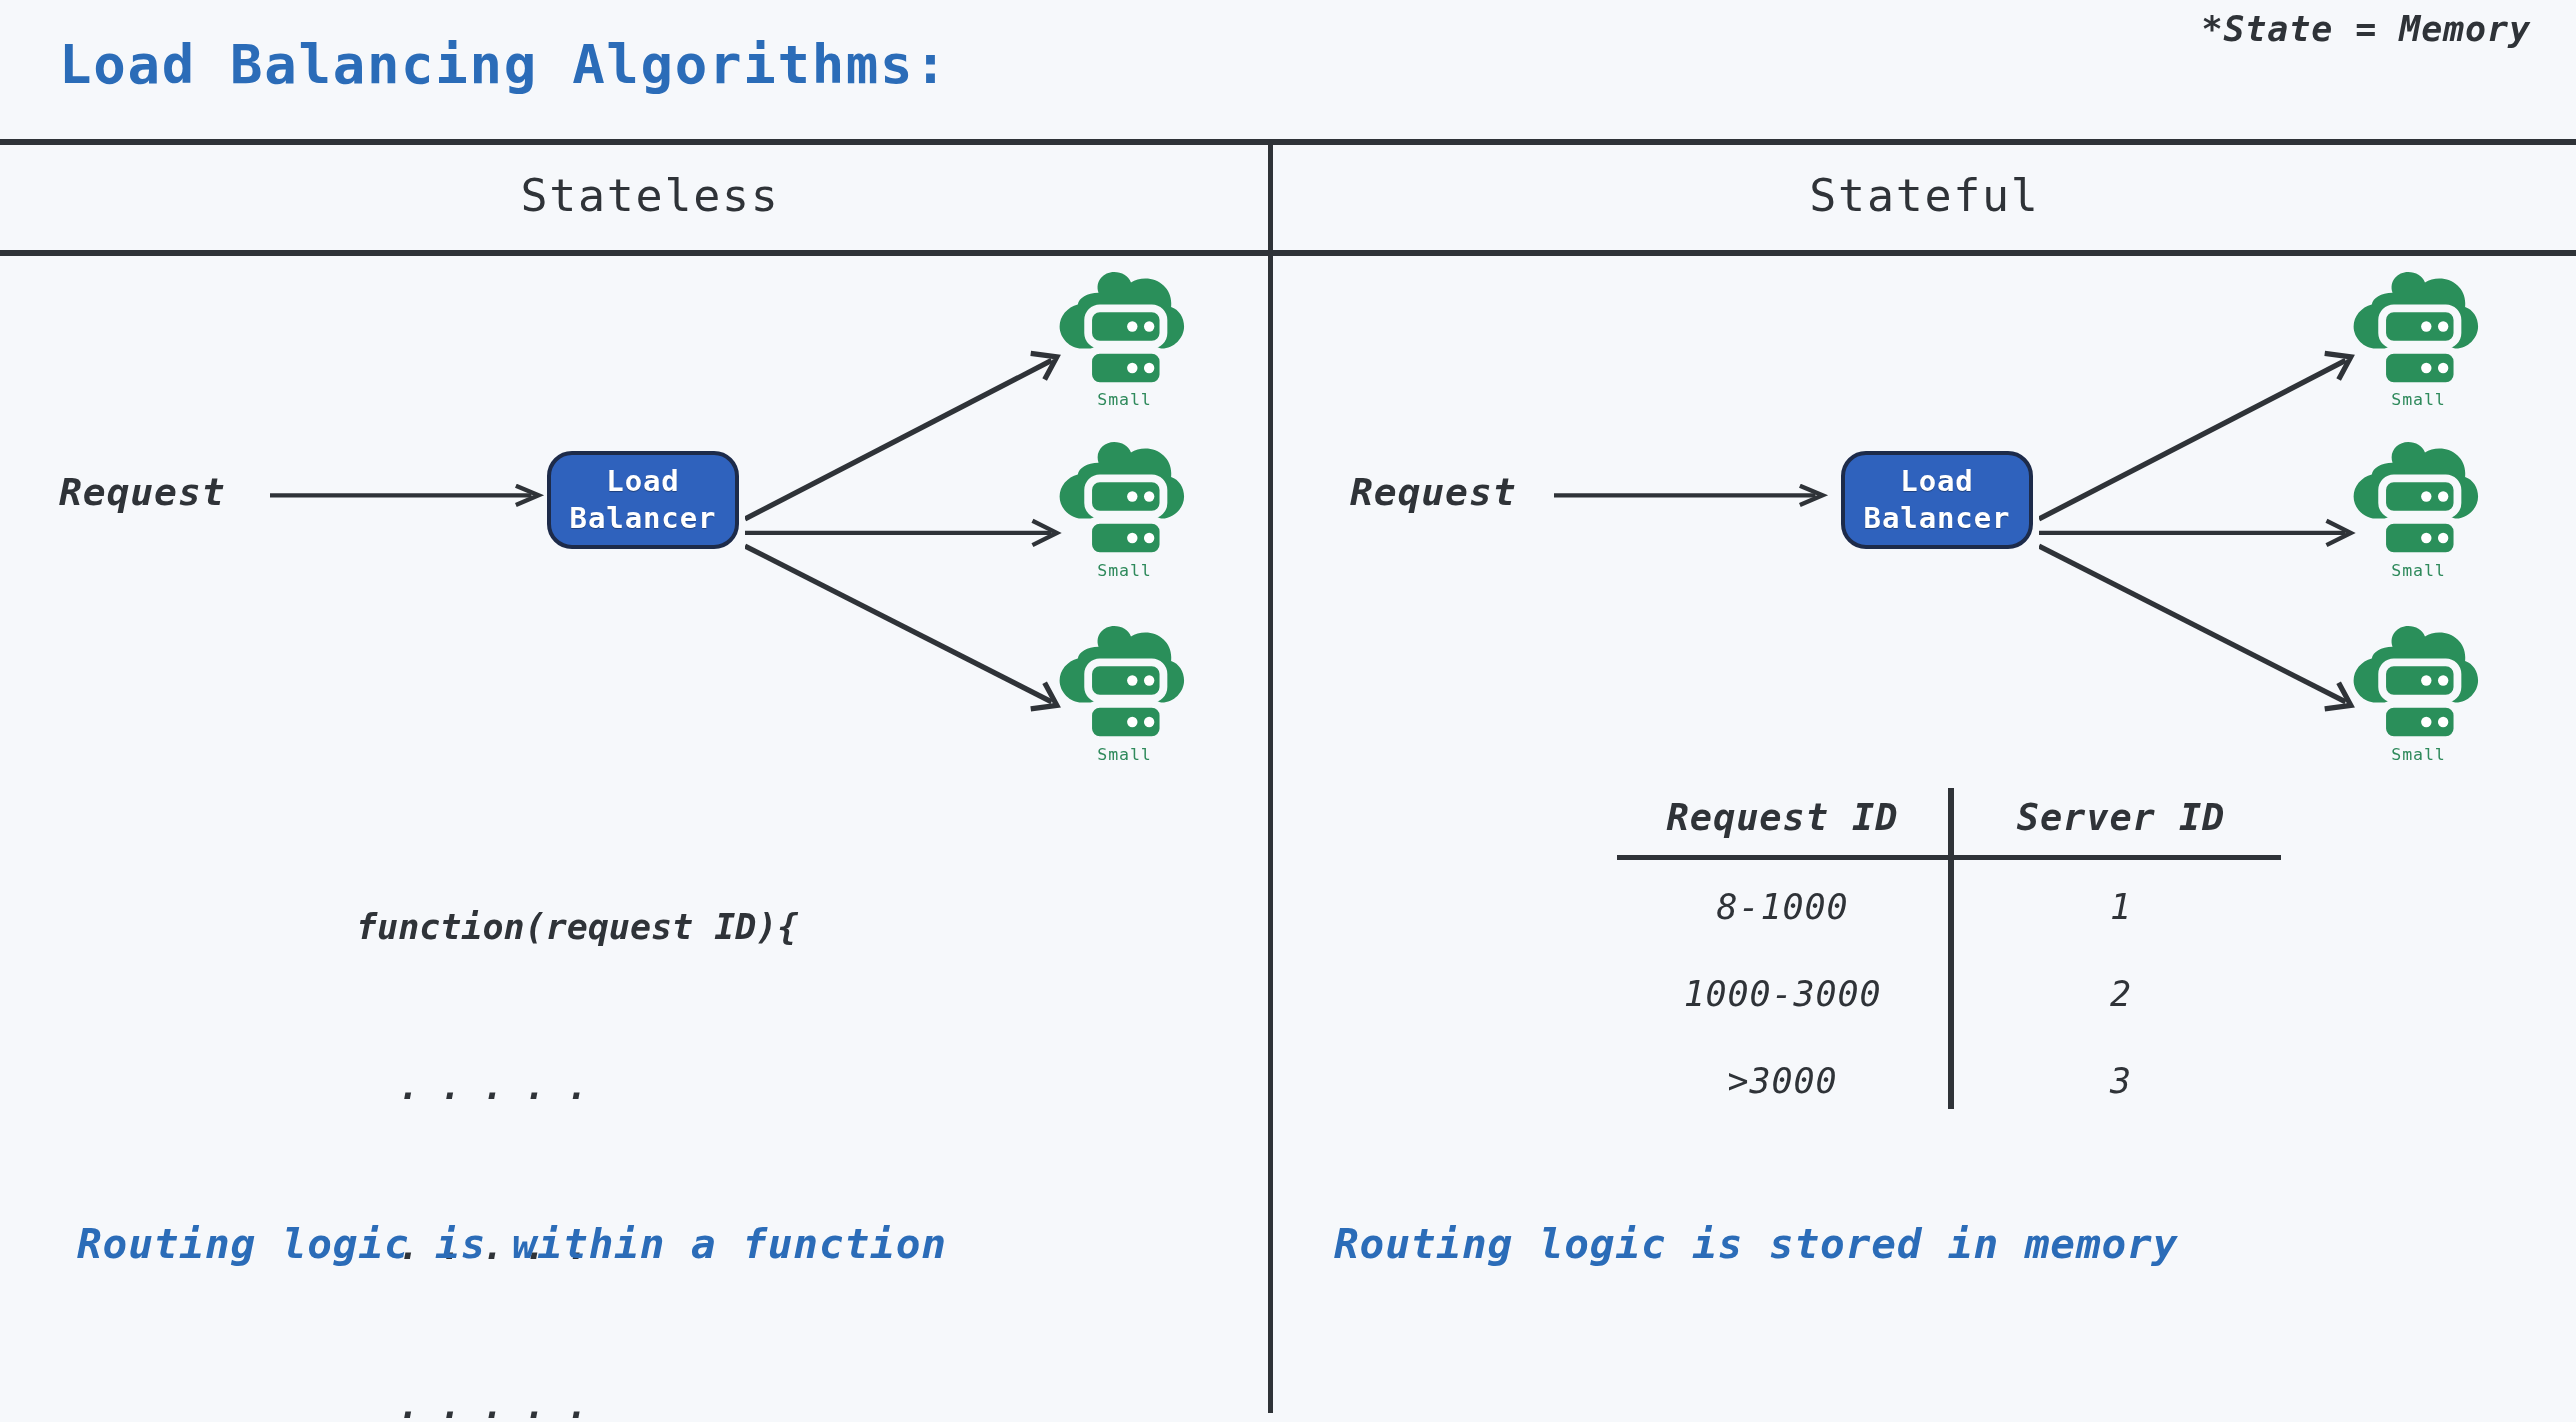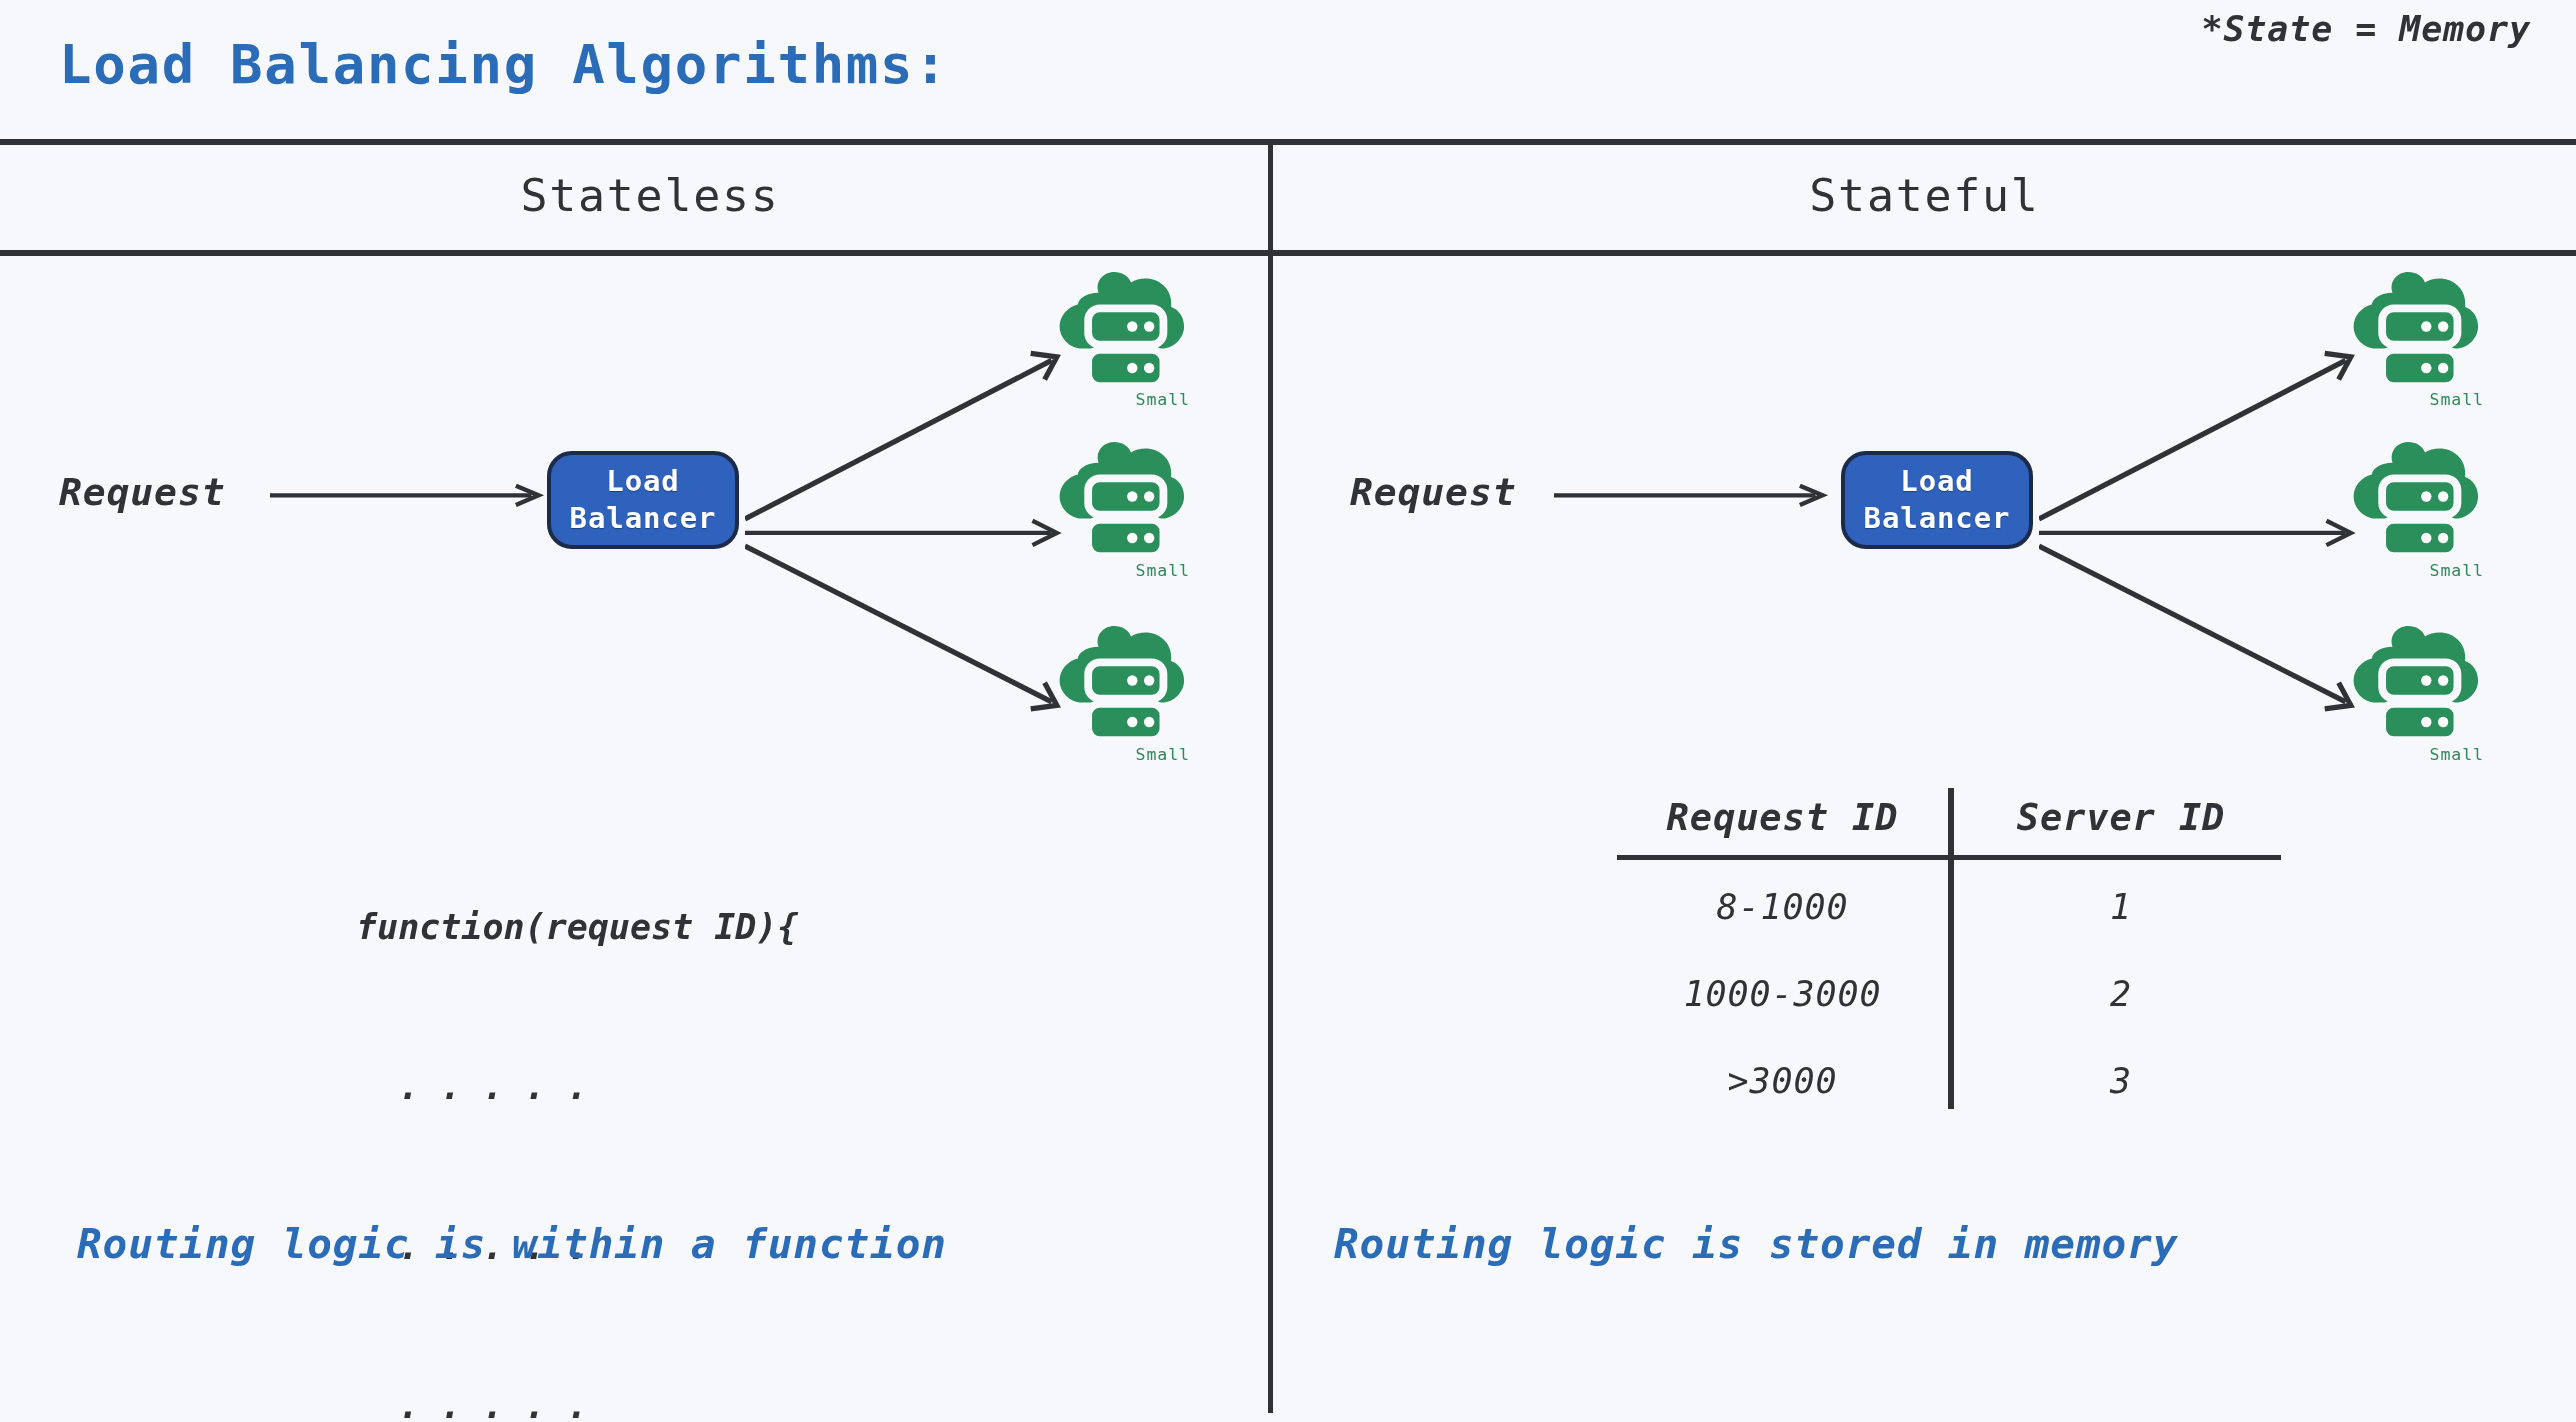--- a/index.html
+++ b/index.html
@@ -63,21 +63,21 @@
     text-shadow:0 0.9px 0.9px rgba(0,0,0,.35);
   }
 
   
   .fan{position:absolute;width:261px;height:453px;}
 
   
   .server{position:absolute;width:131px;height:148px;}
   .server svg{display:block;}
   .server-label{
-    text-align:right;font-size:16.6px;color:#2f8a5c;letter-spacing:0.9px;
+    text-align:center;font-size:16.6px;color:#2f8a5c;letter-spacing:0.9px;
     margin-top:-3.5px;
   }
 
   
   #code-block{
     position:absolute;left:356px;top:795px;
     font-size:35px;font-style:italic;font-weight:bold;color:#2f3338;
     line-height:1.52;white-space:pre;letter-spacing:0px;
   }
   #code-block .ln{display:block;}

